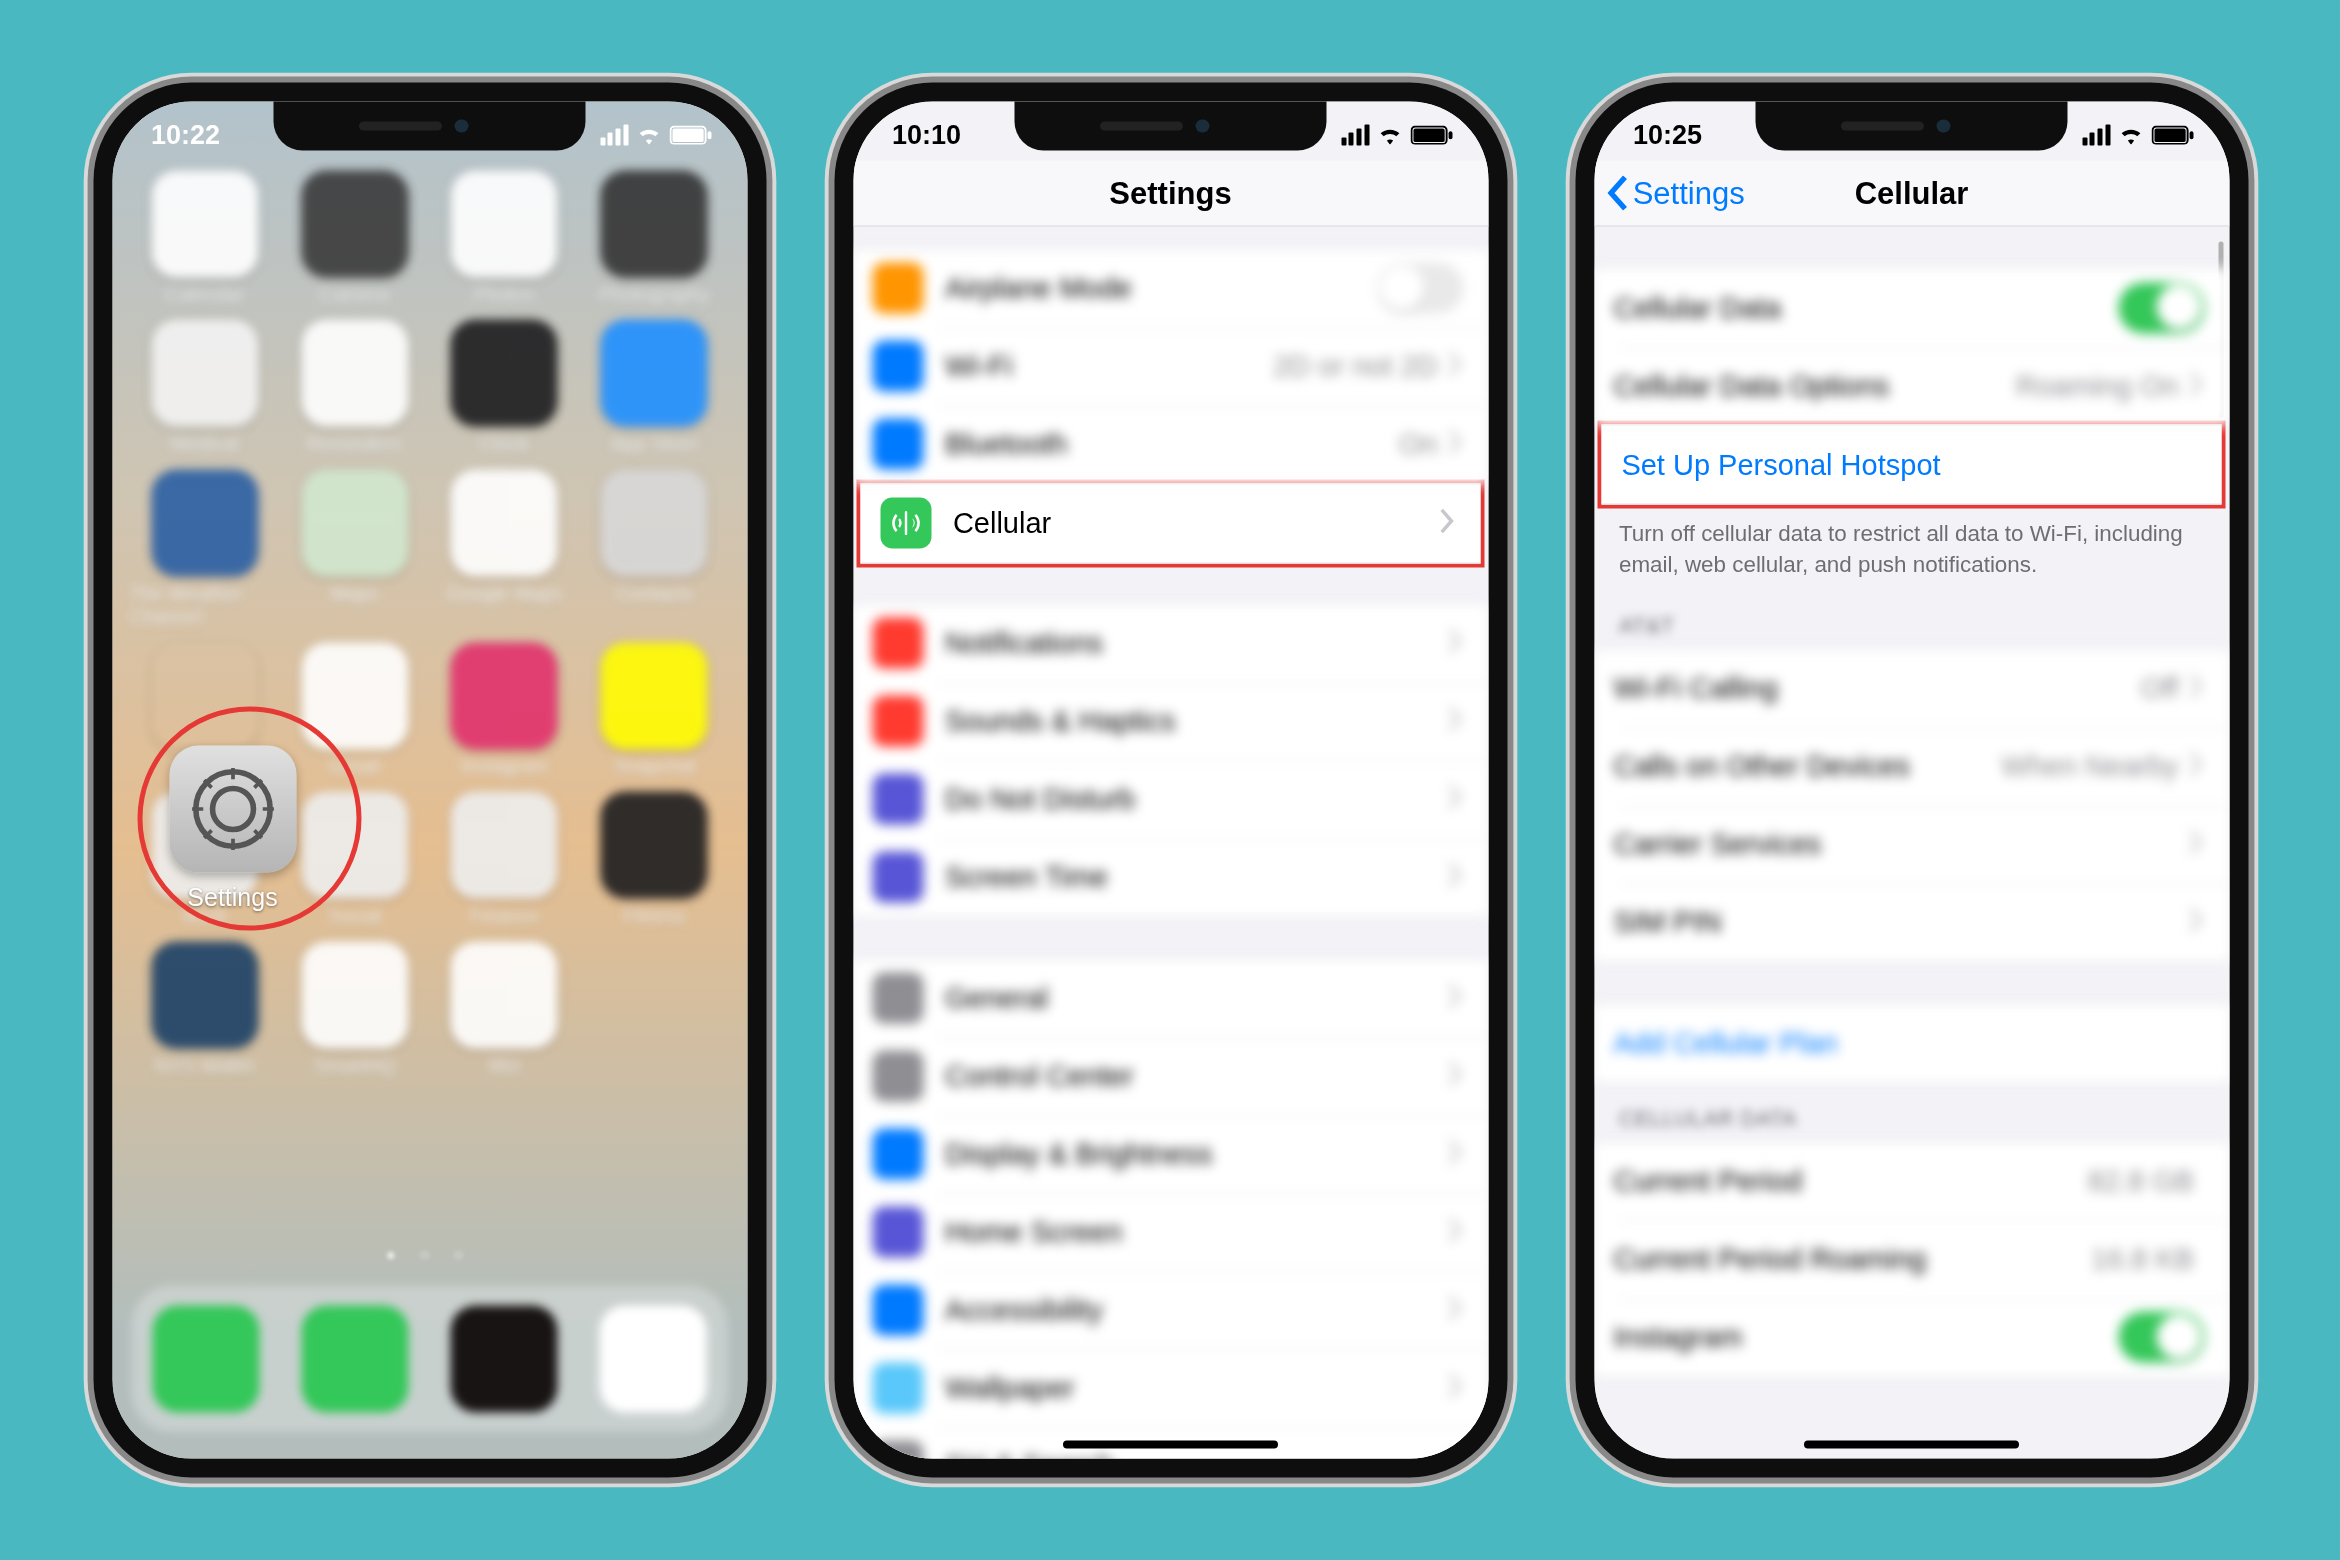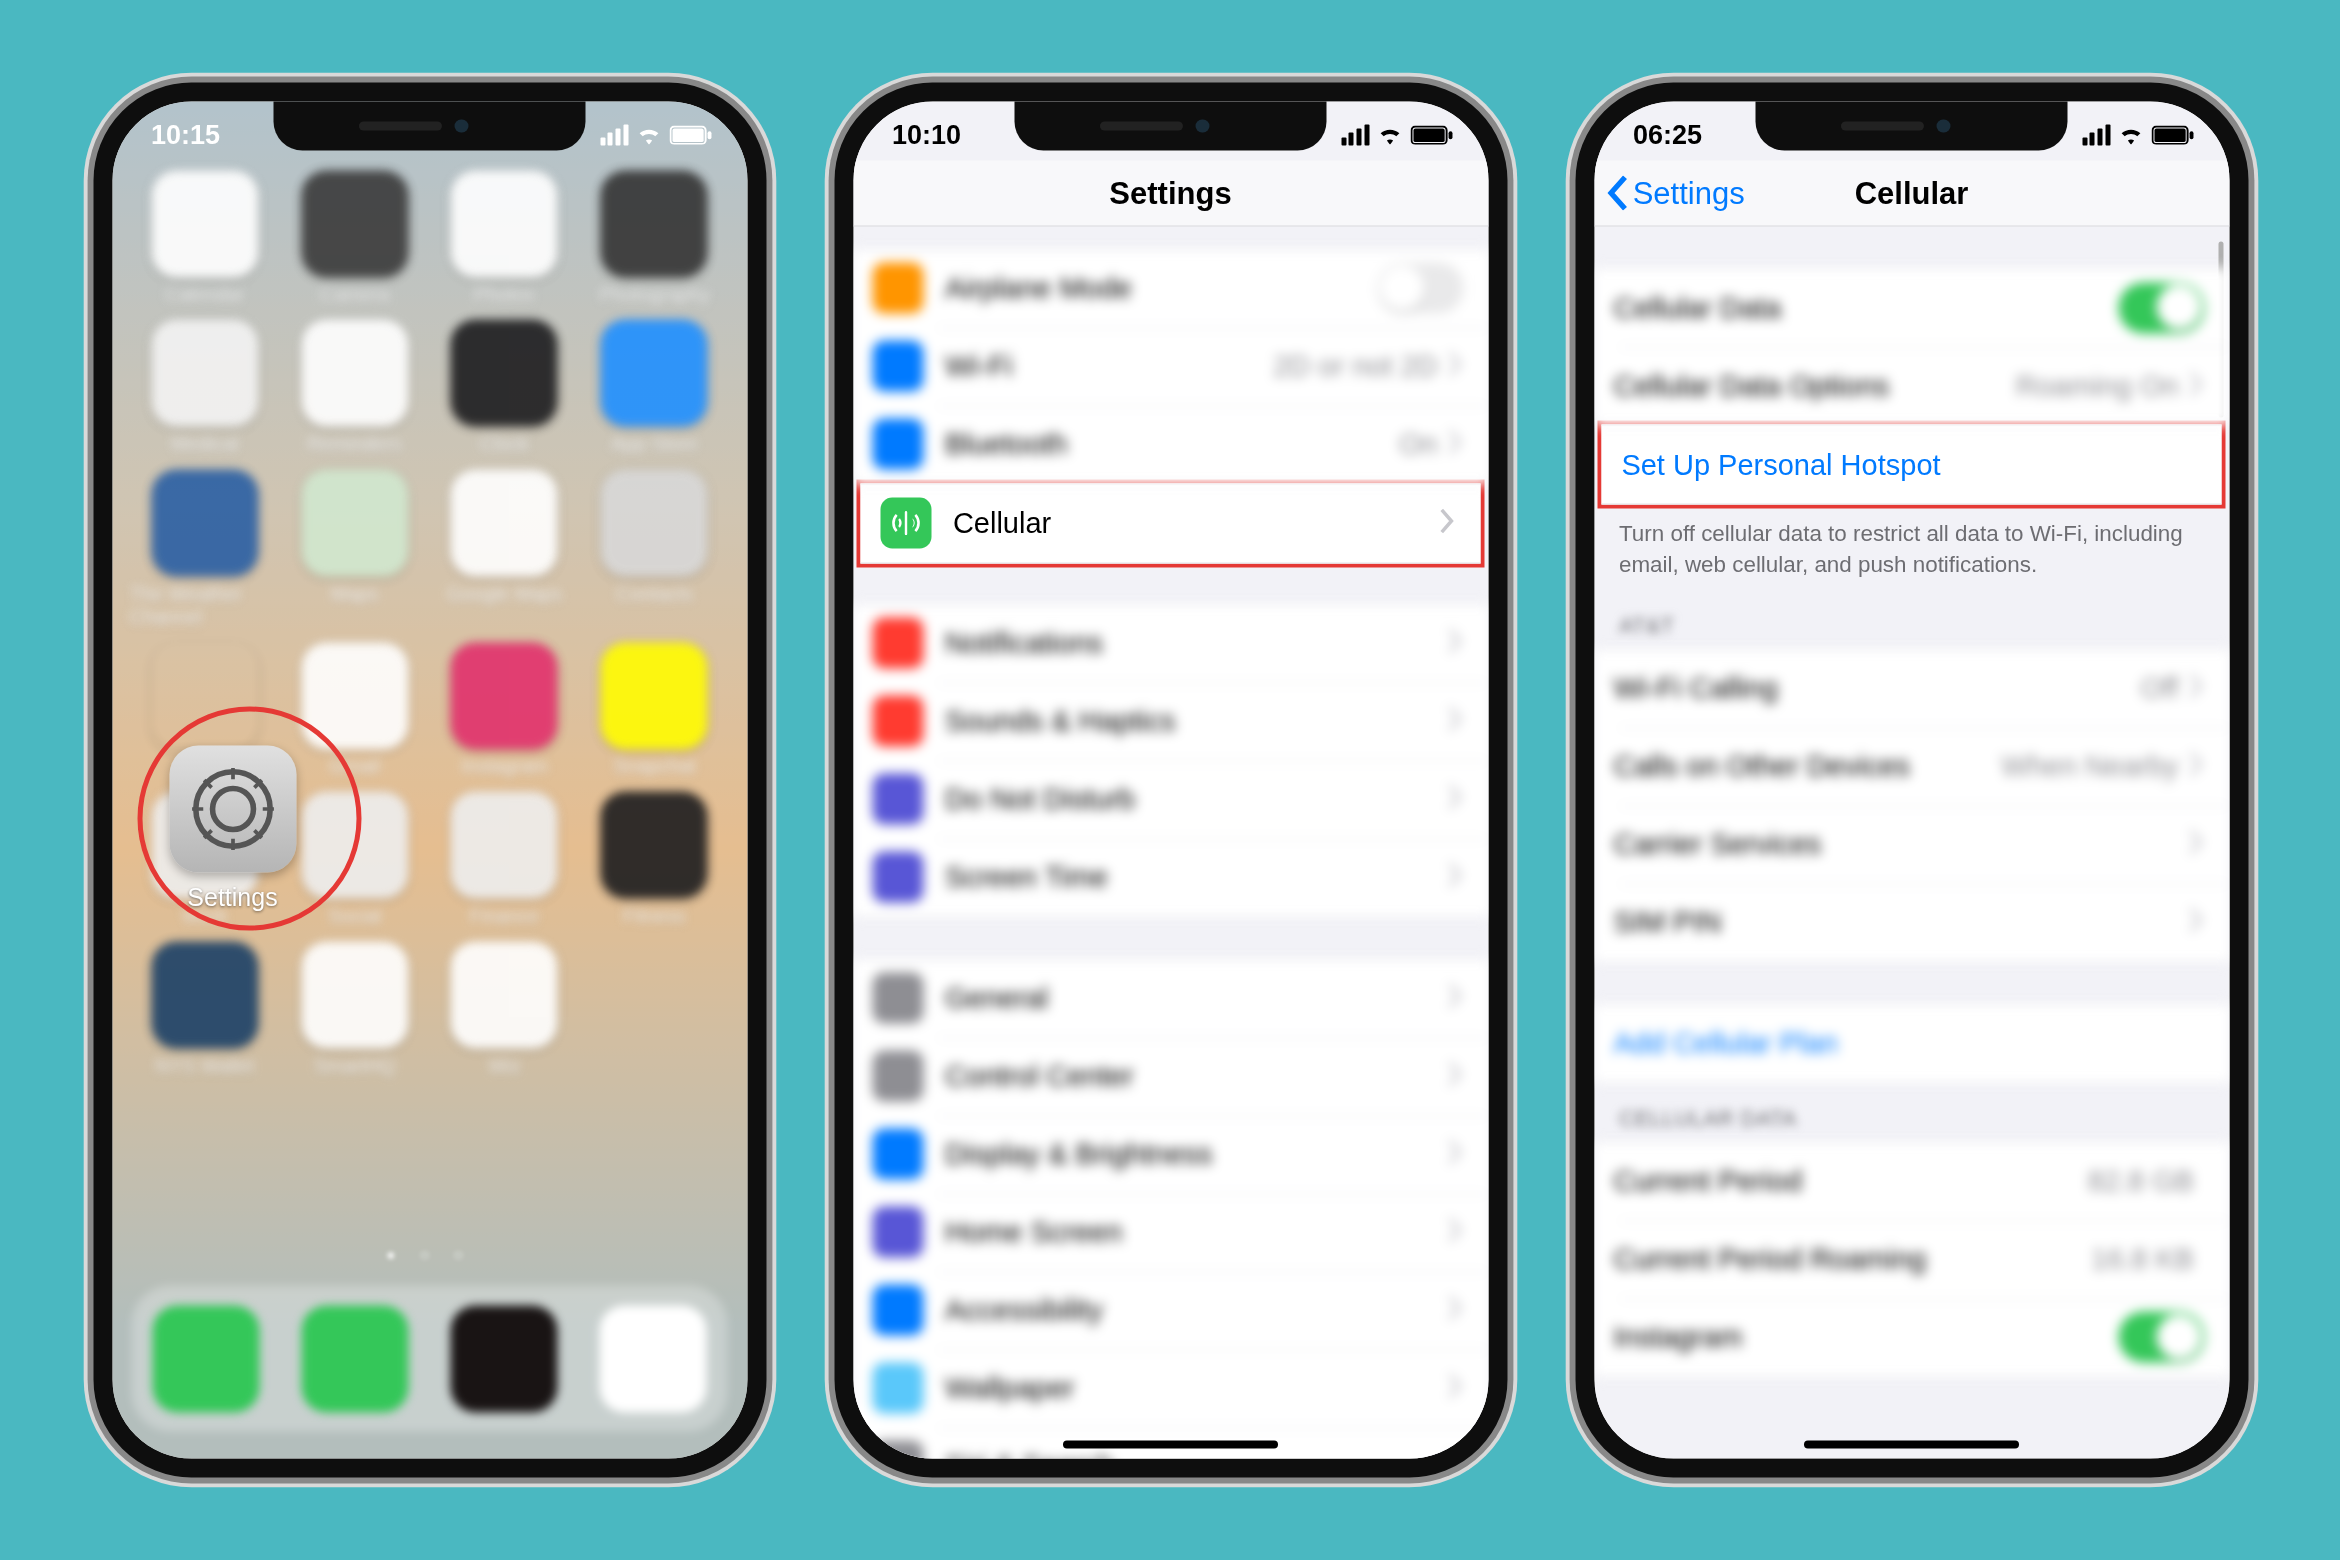--- a/index.html
+++ b/index.html
@@ -166,21 +166,21 @@
 </style>
 </head>
 <body>
 
 <div class="phones">
 
 <div class="phone">
   <div class="notch"></div>
   <div class="home">
     <div class="statusbar light">
-      <span>10:15</span>
+      <span>10:22</span>
       <div class="status-icons">
         <span class="sig">
               <i></i>
               <i></i>
               <i></i>
               <i></i>
             </span>
         <span class="wifi">
               <svg width="25" height="19.5" viewBox="0 0 24 18" fill="currentColor">
                 <path d="M12 18l-3-4c1.8-1.3 4.2-1.3 6 0l-3 4zm-6-8l-3-3c5-4.5 13-4.5 18 0l-3 3c-3.3-3-8.7-3-12 0z"></path>
@@ -472,21 +472,21 @@
         </div>
     <div class="home-indicator"></div>
   </div>
 </div>
 
 <div class="phone">
   <div class="notch"></div>
   <div class="screen-white">
     <div class="scrollbar"></div>
     <div class="statusbar">
-      <span>06:25</span>
+      <span>10:25</span>
       <div class="status-icons">
         <span class="sig">
               <i></i>
               <i></i>
               <i></i>
               <i></i>
             </span>
         <span class="wifi">
               <svg width="25" height="19.5" viewBox="0 0 24 18" fill="currentColor">
                 <path d="M12 18l-3-4c1.8-1.3 4.2-1.3 6 0l-3 4zm-6-8l-3-3c5-4.5 13-4.5 18 0l-3 3c-3.3-3-8.7-3-12 0z"></path>

